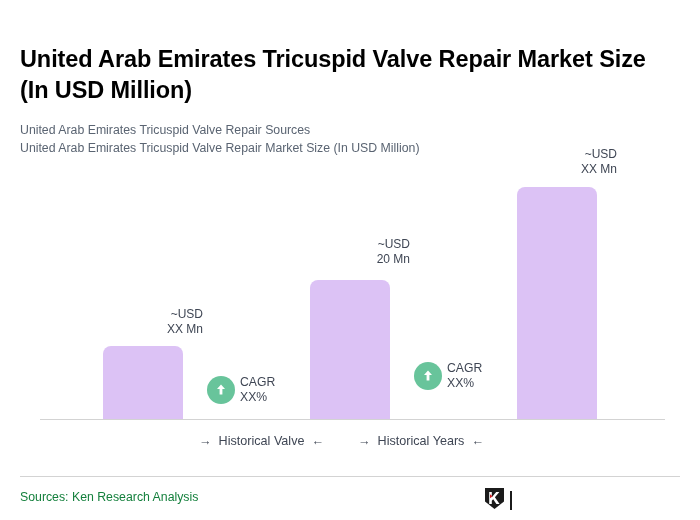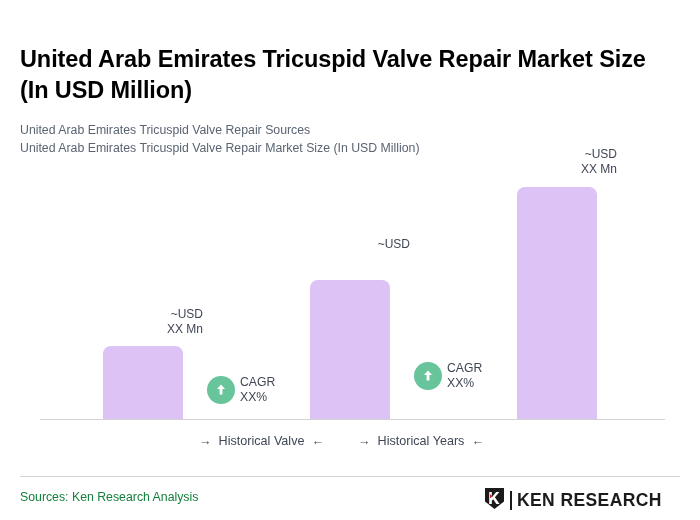--- a/index.html
+++ b/index.html
@@ -191,20 +191,21 @@
         </svg>
       </div>
       <div class="cagr-text">
         <span>CAGR</span>
         <span>XX%</span>
       </div>
     </div>
 
     <div class="bar-label" style="left:290px; top:213px;">
       <span>~USD</span>
+      <span>20 Mn</span>
     </div>
 
     <div class="bar" style="left:310px; top:256px; height:139px;"></div>
 
     <div class="cagr" style="left:414px; top:337px;">
       <div class="cagr-circle">
         <svg width="12" height="13" viewBox="0 0 12 13" aria-hidden="true">
           <path d="M6 1.5 L10 6 L7.4 6 L7.4 11.5 L4.6 11.5 L4.6 6 L2 6 Z" fill="#ffffff"></path>
         </svg>
       </div>
@@ -243,18 +244,15 @@
 
   <div class="logo">
     <span class="logo-mark">
       <svg width="21" height="23" viewBox="0 0 21 23" aria-hidden="true">
         <path d="M1 1 H20 V14.5 L10.5 22 L1 14.5 Z" fill="#1b1b1b"></path>
         <path d="M5.2 5 H7.8 V10.2 L12.2 5 H15.4 L10.9 10.3 L15.6 17 H12.4 L9.2 12.2 L7.8 13.8 V17 H5.2 Z" fill="#ffffff"></path>
         <path d="M6.0 7.2 L8.6 9.2 L6.0 11.2 Z" fill="#cf2127"></path>
       </svg>
     </span>
     <span class="logo-bar"></span>
-    <span class="logo-word">
-      <span class="logo-text">KEN RESEARCH</span>
-    </span>
   </div>
 
 </div>
 
 </body></html>

